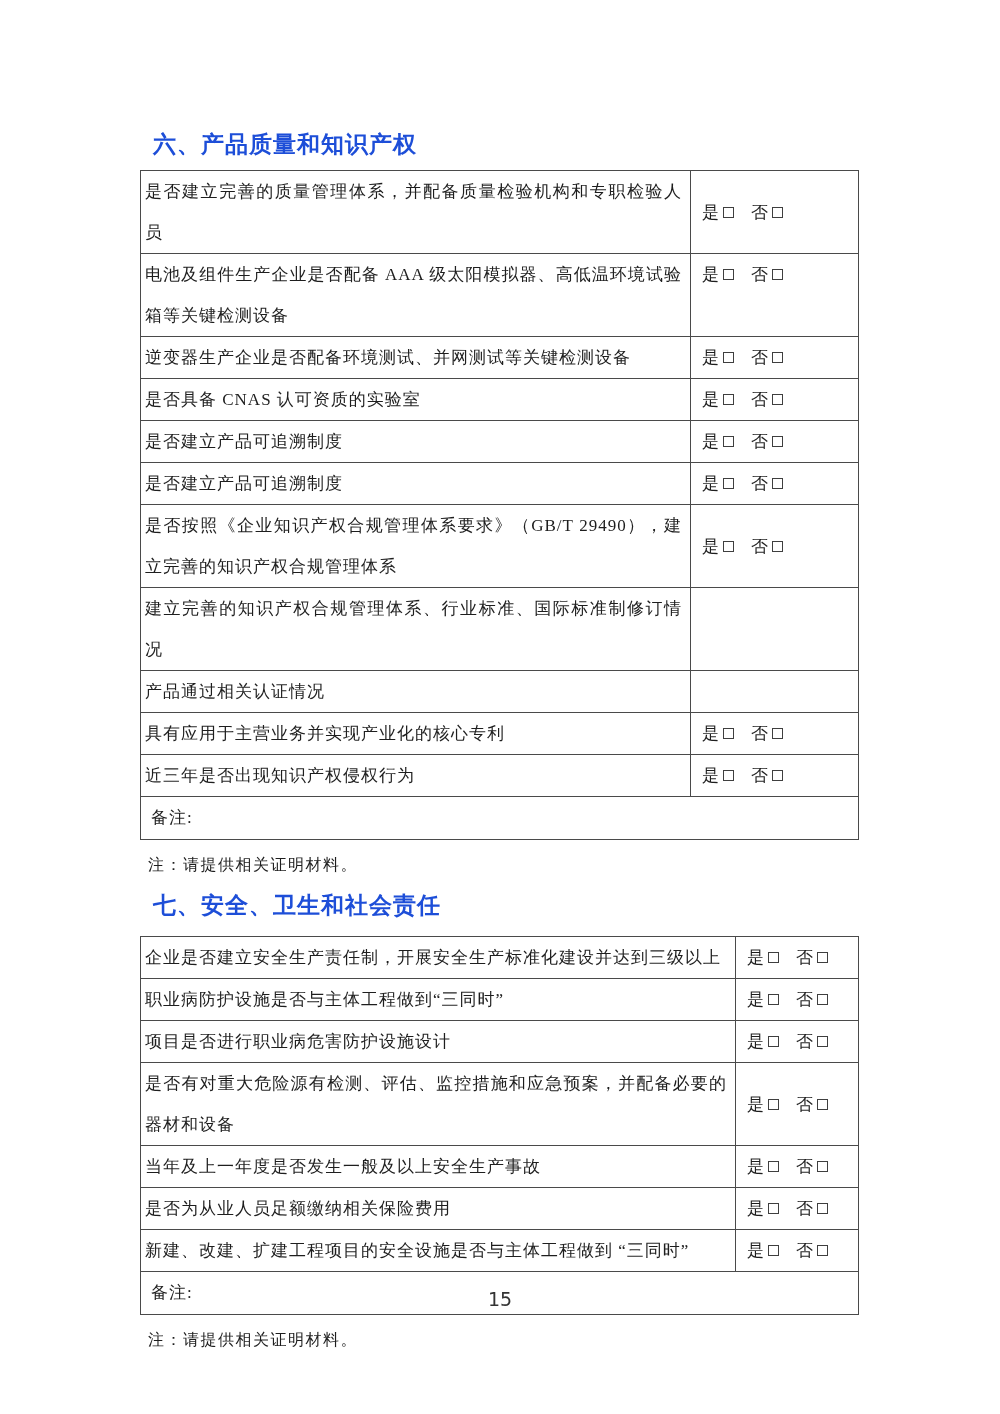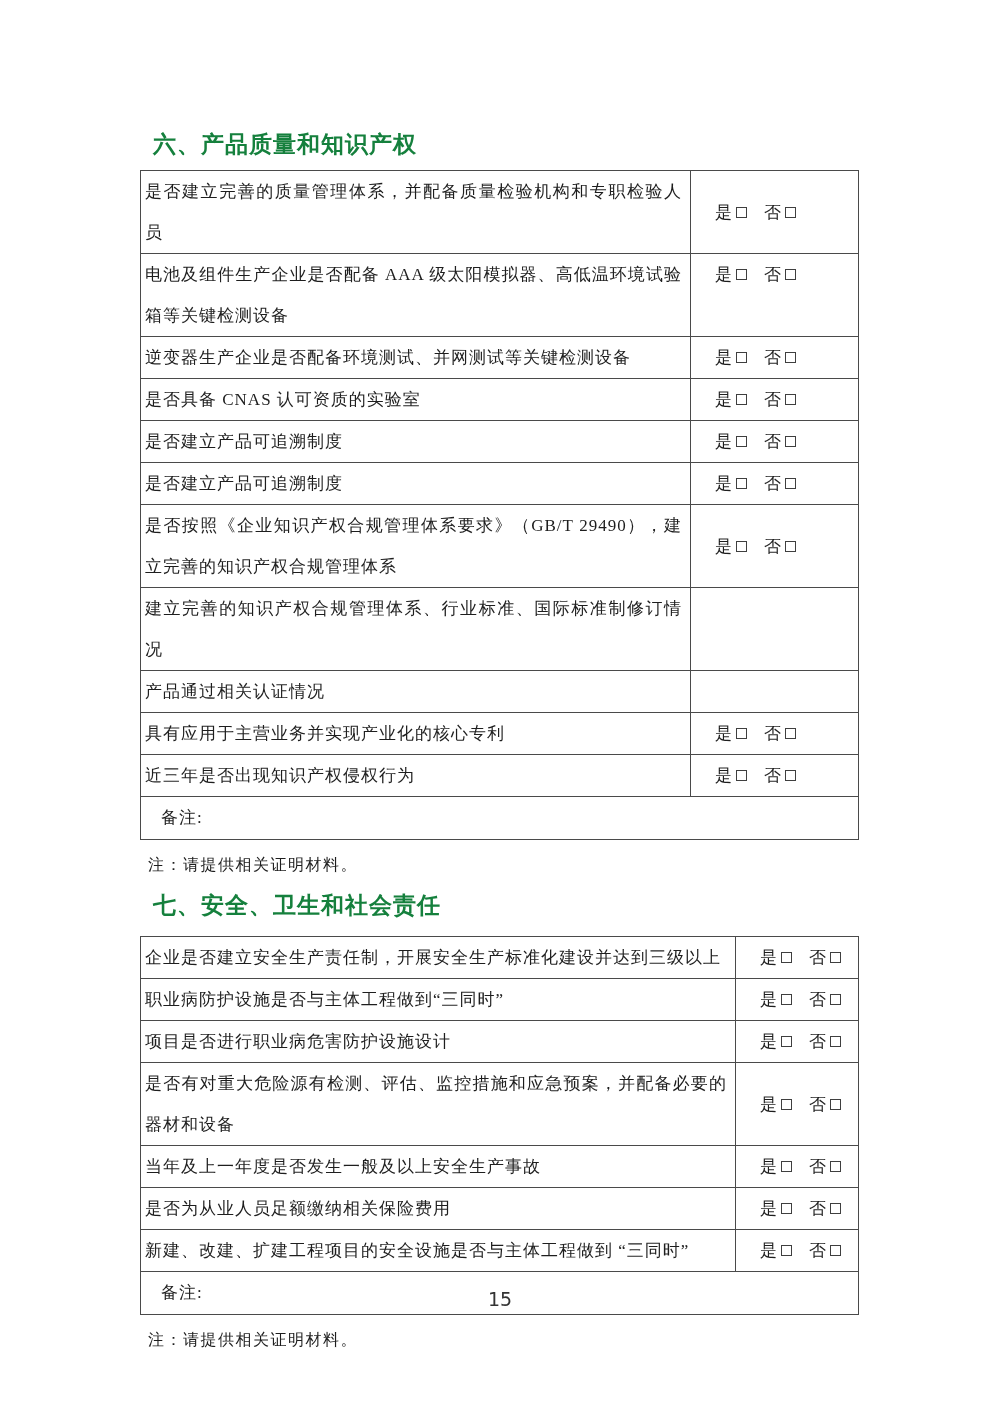--- a/index.html
+++ b/index.html
@@ -6,29 +6,29 @@
   body {
     width:1000px; height:1414px;
     font-family:"Liberation Serif","DejaVu Serif",serif;
     color:#1e1e1e;
     position:relative;
   }
   .content { padding-top:128px; margin-left:140px; width:719px; }
   .sec-title {
     font-family:"Liberation Sans","DejaVu Sans",sans-serif;
     font-weight:bold; font-size:23px; line-height:32px;
-    color:#15803d; margin:0 0 10px 0; padding-left:13px;
+    color:#1d4ed8; margin:0 0 10px 0; padding-left:13px;
     letter-spacing:1px;
   }
   table { border-collapse:collapse; table-layout:fixed; width:718px; }
   td { border:1px solid #4a4a4a; font-size:17px; letter-spacing:1px; vertical-align:middle; }
   td.q { padding:0 8px 0 4px; line-height:41px; text-align:justify; overflow:hidden; }
-  td.a { padding-left:24px; white-space:nowrap; }
+  td.a { padding-left:11px; white-space:nowrap; }
   td.a.top { vertical-align:top; padding-top:9px; }
-  td.remark { padding-left:20px; line-height:40px; }
+  td.remark { padding-left:10px; line-height:40px; }
   tr.h39 { height:39px; } tr.h40 { height:40px; } tr.h41 { height:41px; }
   tr.h80 { height:80px; } tr.h82 { height:82px; }
   .yn { display:inline-block; }
   .yn + .yn { margin-left:17px; }
   .cb {
     display:inline-block; width:9px; height:9px;
     border:1px solid #3f3f3f; margin-left:3px;
     background:#ffffff;
   }
   .note { font-size:16px; letter-spacing:1.5px; margin:14px 0 0 8px; line-height:22px; }

